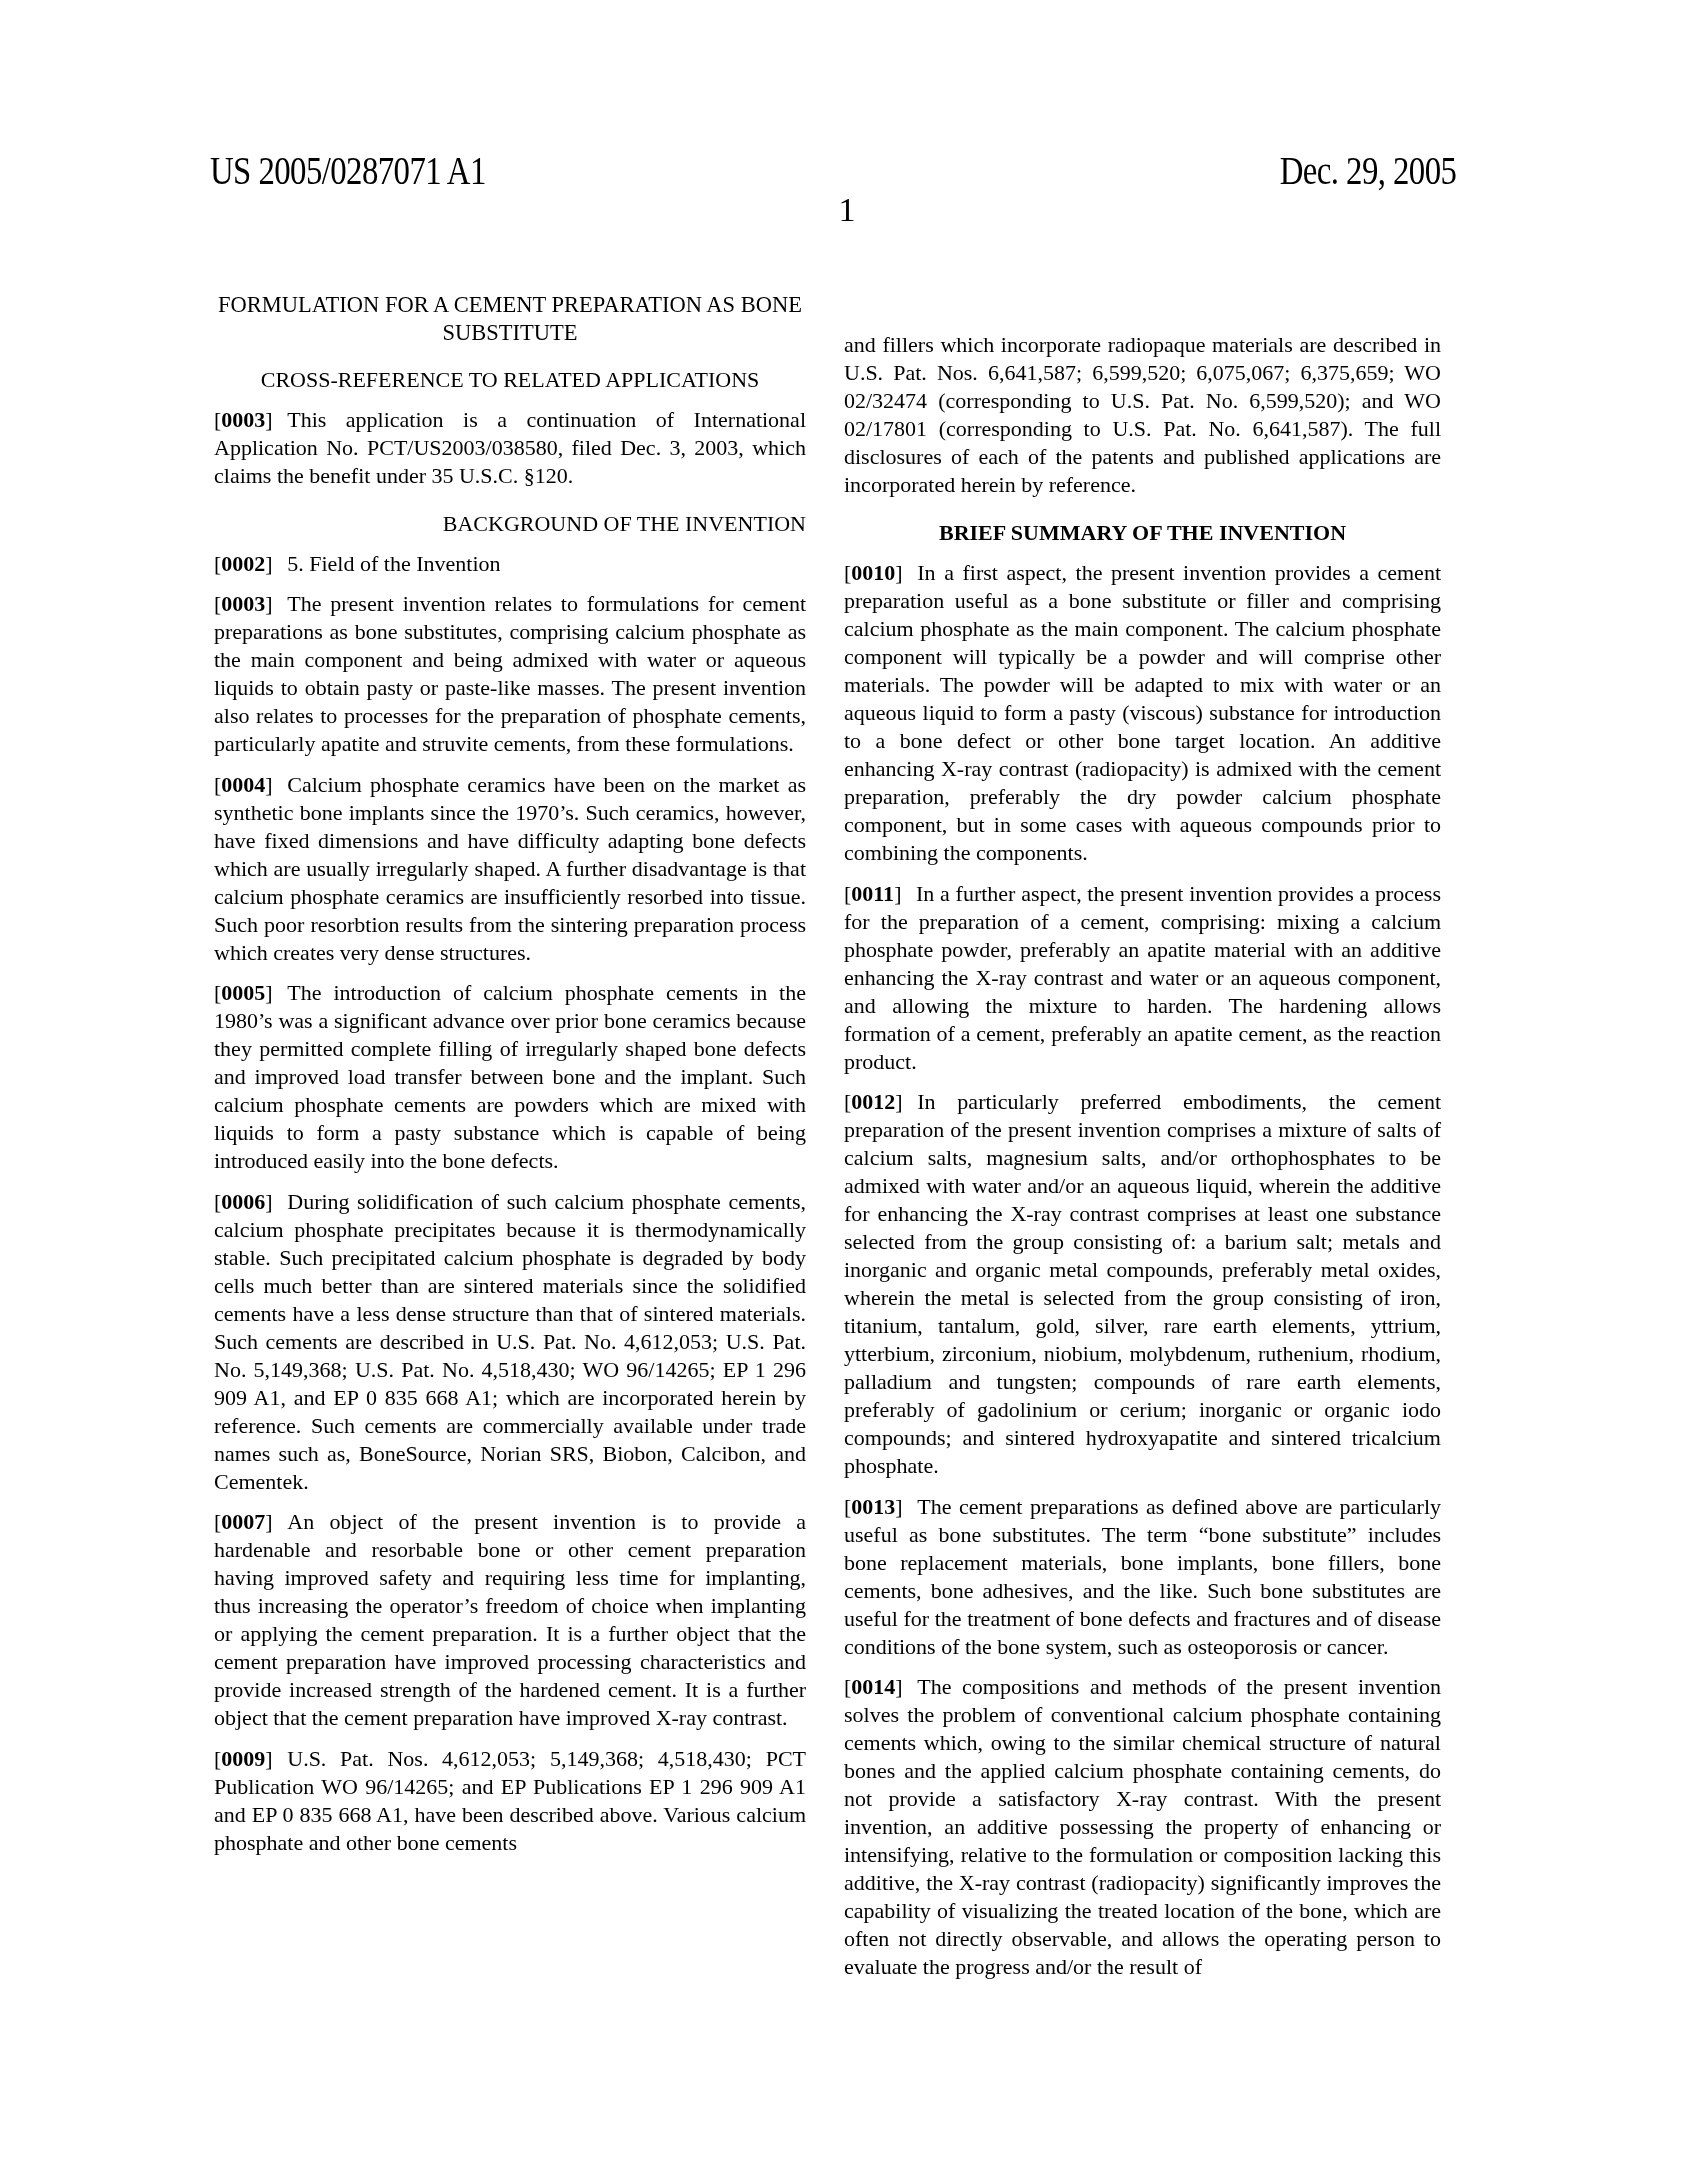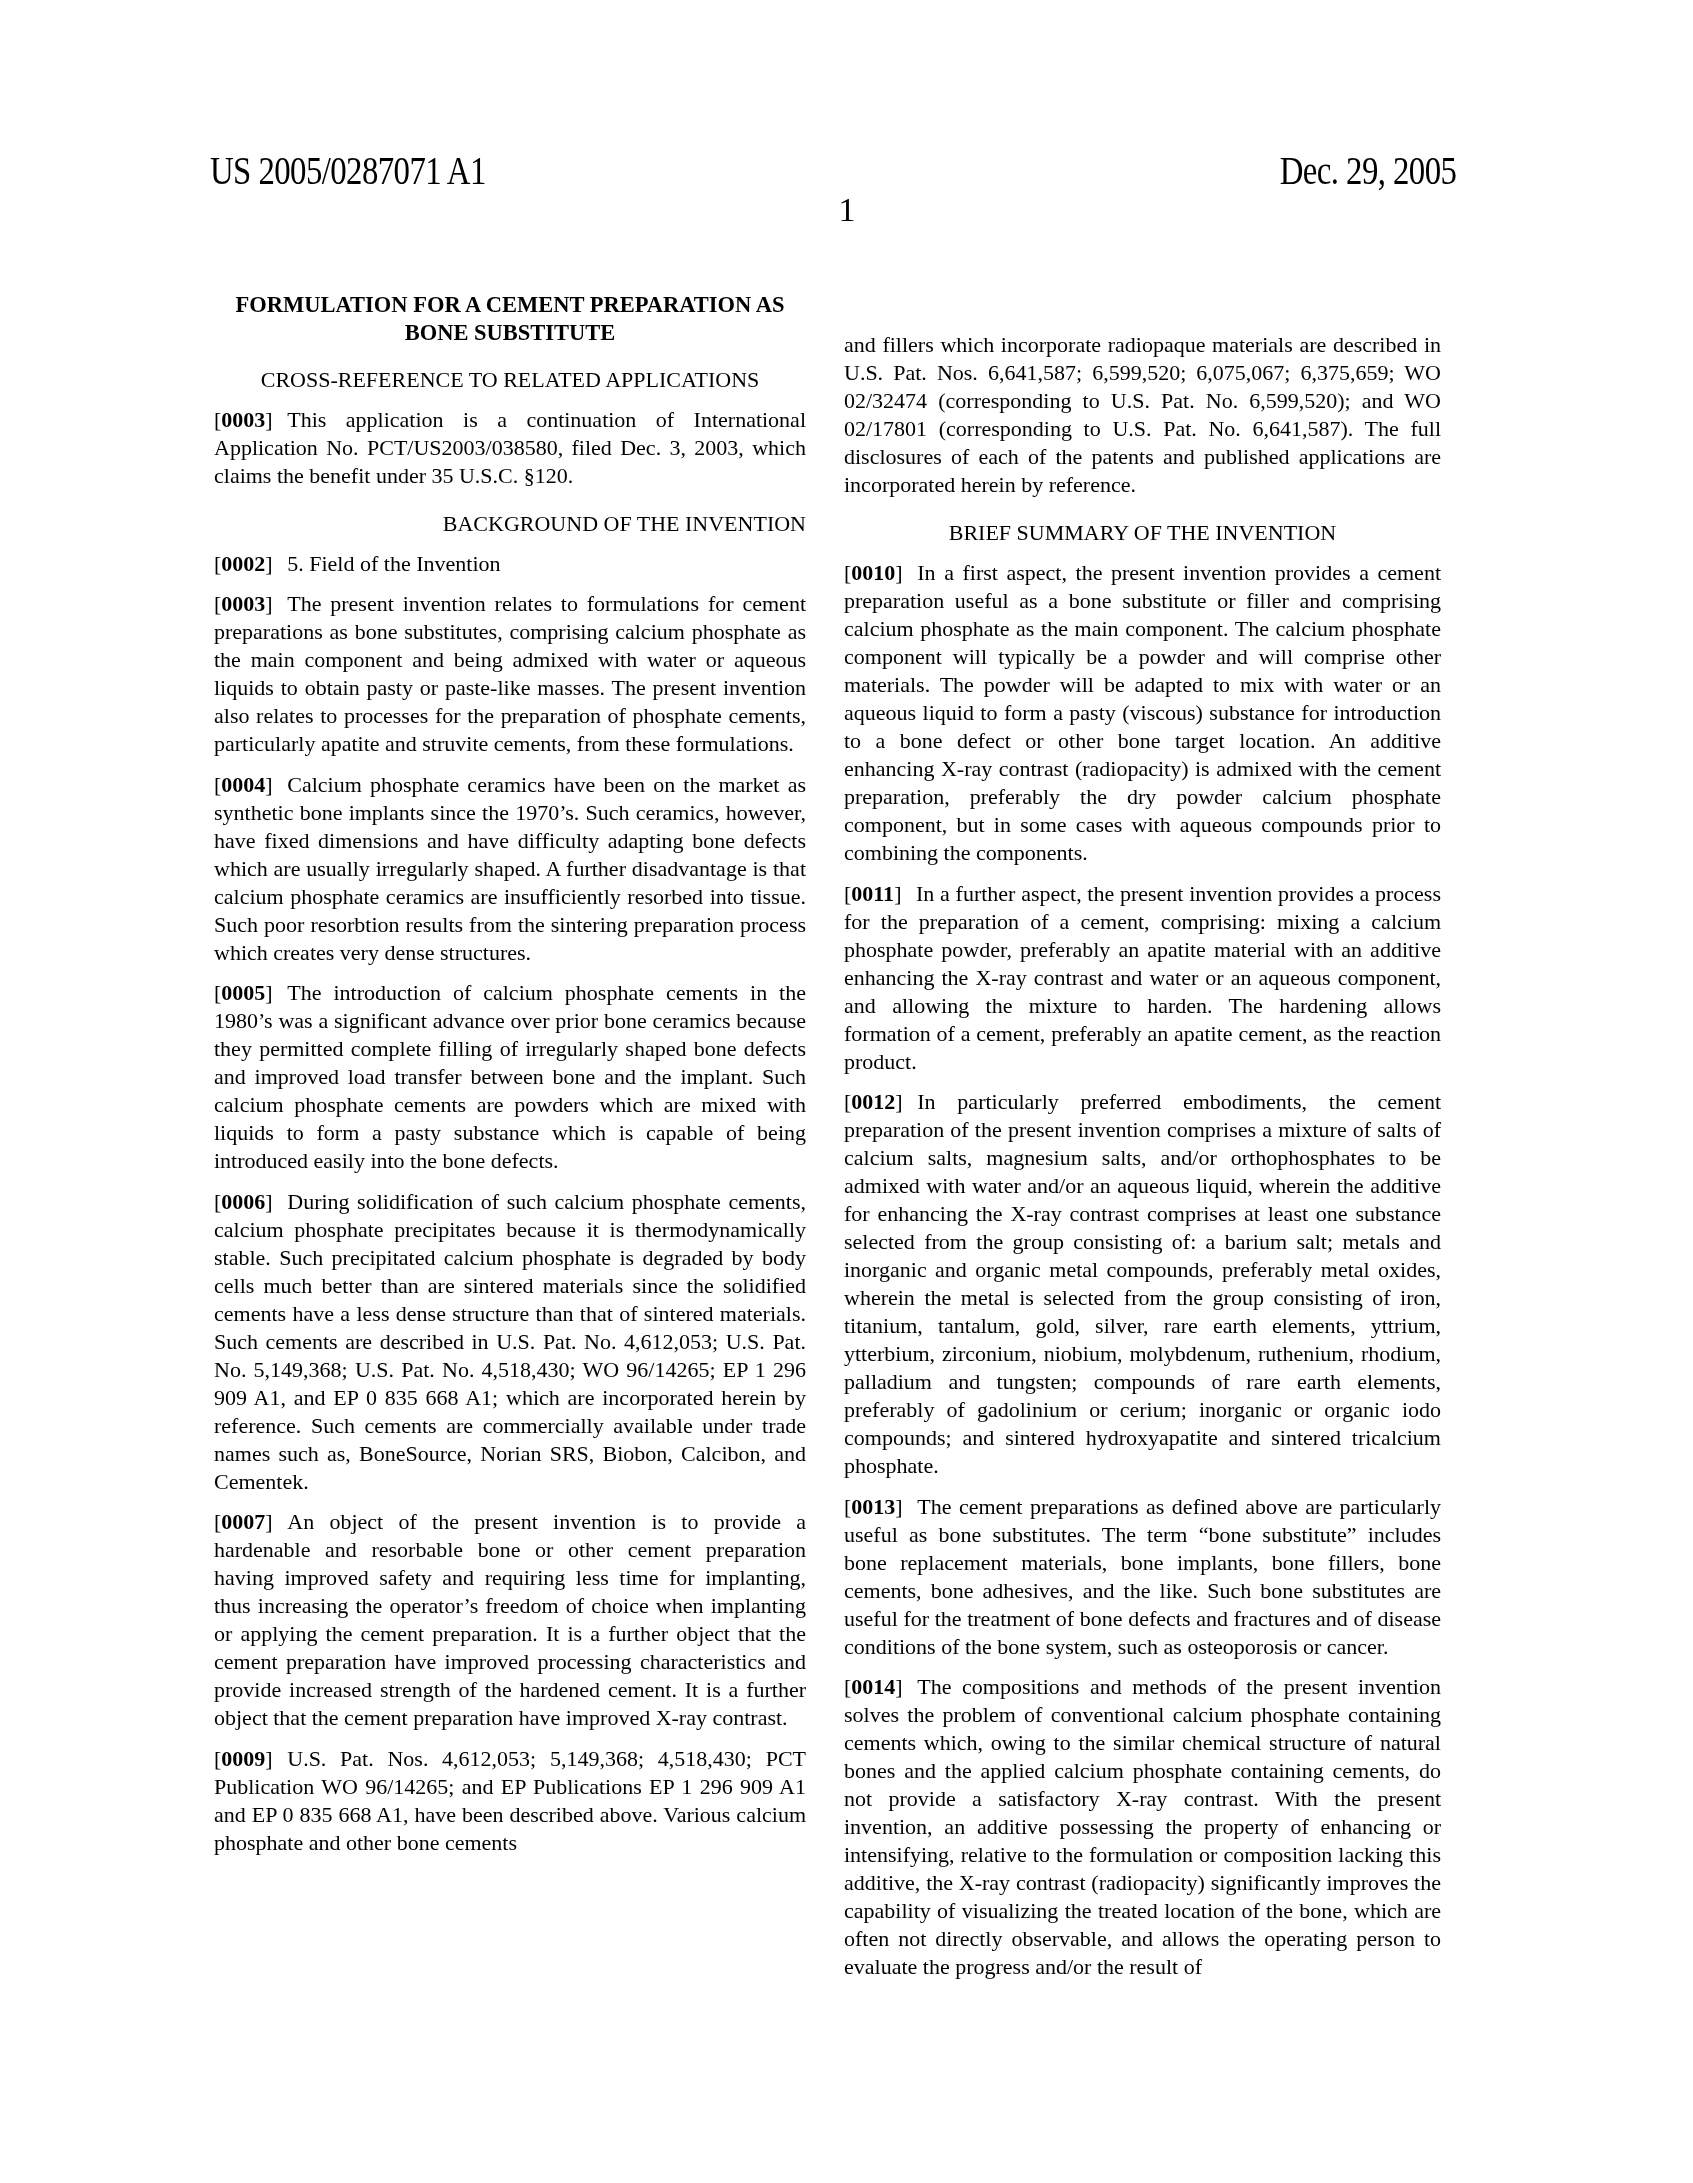--- a/index.html
+++ b/index.html
@@ -6,21 +6,21 @@
   body {
     width: 1694px; height: 2183px; position: relative; overflow: hidden;
     font-family: "Liberation Serif", "DejaVu Serif", serif; color: #000;
   }
   .hdr-left { position: absolute; left: 210px; top: 147px; font-size: 40px; letter-spacing: -0.7px; transform: scaleX(0.82); transform-origin: left top; white-space: nowrap; }
   .hdr-right { position: absolute; right: 238px; top: 147px; font-size: 40px; letter-spacing: -0.7px; transform: scaleX(0.82); transform-origin: right top; white-space: nowrap; }
   .page-num { position: absolute; left: 0; width: 1694px; top: 191px; text-align: center; font-size: 34px; }
   .col { position: absolute; top: 291px; width: 592px; font-size: 22px; line-height: 28px; }
   .col-left { left: 214px; }
   .col-right { left: 844px; width: 597px; top: 307px; margin-top: 24px; }
-  .title { font-weight: bold; text-align: center; font-size: 22.5px; line-height: 28px; margin: 0 0 18.5px 0; }
+  .title { font-weight: normal; text-align: center; font-size: 22.5px; line-height: 28px; margin: 0 0 18.5px 0; }
   .heading { text-align: center; font-size: 22px; line-height: 28px; margin: 0 0 12px 0; }
   p.para { margin: 0 0 12.6px 0; text-align: justify; text-align-last: left; }
   .pnum { font-weight: bold; }
   .pnum-wrap { margin-right: 14.6px; }
 </style>
 </head>
 <body>
 
 <div class="hdr-left">US 2005/0287071 A1</div>
 <div class="hdr-right">Dec. 29, 2005</div>
@@ -38,20 +38,20 @@
   <p class="para"><span class="pnum-wrap">[<span class="pnum">0004</span>]</span><span>Calcium phosphate ceramics have been on the market as synthetic bone implants since the 1970’s. Such ceramics, however, have fixed dimensions and have difficulty adapting bone defects which are usually irregularly shaped. A further disadvantage is that calcium phosphate ceramics are insufficiently resorbed into tissue. Such poor resorbtion results from the sintering preparation process which creates very dense structures.</span></p>
   <p class="para"><span class="pnum-wrap">[<span class="pnum">0005</span>]</span><span>The introduction of calcium phosphate cements in the 1980’s was a significant advance over prior bone ceramics because they permitted complete filling of irregularly shaped bone defects and improved load transfer between bone and the implant. Such calcium phosphate cements are powders which are mixed with liquids to form a pasty substance which is capable of being introduced easily into the bone defects.</span></p>
   <p class="para"><span class="pnum-wrap">[<span class="pnum">0006</span>]</span><span>During solidification of such calcium phosphate cements, calcium phosphate precipitates because it is thermodynamically stable. Such precipitated calcium phosphate is degraded by body cells much better than are sintered materials since the solidified cements have a less dense structure than that of sintered materials. Such cements are described in U.S. Pat. No. 4,612,053; U.S. Pat. No. 5,149,368; U.S. Pat. No. 4,518,430; WO 96/14265; EP 1 296 909 A1, and EP 0 835 668 A1; which are incorporated herein by reference. Such cements are commercially available under trade names such as, BoneSource, Norian SRS, Biobon, Calcibon, and Cementek.</span></p>
   <p class="para"><span class="pnum-wrap">[<span class="pnum">0007</span>]</span><span>An object of the present invention is to provide a hardenable and resorbable bone or other cement preparation having improved safety and requiring less time for implanting, thus increasing the operator’s freedom of choice when implanting or applying the cement preparation. It is a further object that the cement preparation have improved processing characteristics and provide increased strength of the hardened cement. It is a further object that the cement preparation have improved X-ray contrast.</span></p>
   <p class="para"><span class="pnum-wrap">[<span class="pnum">0009</span>]</span><span>U.S. Pat. Nos. 4,612,053; 5,149,368; 4,518,430; PCT Publication WO 96/14265; and EP Publications EP 1 296 909 A1 and EP 0 835 668 A1, have been described above. Various calcium phosphate and other bone cements</span></p>
 </div>
 
 <div class="col col-right">
   <p class="para">and fillers which incorporate radiopaque materials are described in U.S. Pat. Nos. 6,641,587; 6,599,520; 6,075,067; 6,375,659; WO 02/32474 (corresponding to U.S. Pat. No. 6,599,520); and WO 02/17801 (corresponding to U.S. Pat. No. 6,641,587). The full disclosures of each of the patents and published applications are incorporated herein by reference.</p>
 
-  <div class="heading" style="margin-top:20px;">BRIEF SUMMARY OF THE INVENTION</div>
+  <div class="heading" style="margin-top:20px;font-weight:bold;">BRIEF SUMMARY OF THE INVENTION</div>
   <p class="para"><span class="pnum-wrap">[<span class="pnum">0010</span>]</span><span>In a first aspect, the present invention provides a cement preparation useful as a bone substitute or filler and comprising calcium phosphate as the main component. The calcium phosphate component will typically be a powder and will comprise other materials. The powder will be adapted to mix with water or an aqueous liquid to form a pasty (viscous) substance for introduction to a bone defect or other bone target location. An additive enhancing X-ray contrast (radiopacity) is admixed with the cement preparation, preferably the dry powder calcium phosphate component, but in some cases with aqueous compounds prior to combining the components.</span></p>
   <p class="para"><span class="pnum-wrap">[<span class="pnum">0011</span>]</span><span>In a further aspect, the present invention provides a process for the preparation of a cement, comprising: mixing a calcium phosphate powder, preferably an apatite material with an additive enhancing the X-ray contrast and water or an aqueous component, and allowing the mixture to harden. The hardening allows formation of a cement, preferably an apatite cement, as the reaction product.</span></p>
   <p class="para"><span class="pnum-wrap">[<span class="pnum">0012</span>]</span><span>In particularly preferred embodiments, the cement preparation of the present invention comprises a mixture of salts of calcium salts, magnesium salts, and/or orthophosphates to be admixed with water and/or an aqueous liquid, wherein the additive for enhancing the X-ray contrast comprises at least one substance selected from the group consisting of: a barium salt; metals and inorganic and organic metal compounds, preferably metal oxides, wherein the metal is selected from the group consisting of iron, titanium, tantalum, gold, silver, rare earth elements, yttrium, ytterbium, zirconium, niobium, molybdenum, ruthenium, rhodium, palladium and tungsten; compounds of rare earth elements, preferably of gadolinium or cerium; inorganic or organic iodo compounds; and sintered hydroxyapatite and sintered tricalcium phosphate.</span></p>
   <p class="para"><span class="pnum-wrap">[<span class="pnum">0013</span>]</span><span>The cement preparations as defined above are particularly useful as bone substitutes. The term “bone substitute” includes bone replacement materials, bone implants, bone fillers, bone cements, bone adhesives, and the like. Such bone substitutes are useful for the treatment of bone defects and fractures and of disease conditions of the bone system, such as osteoporosis or cancer.</span></p>
   <p class="para"><span class="pnum-wrap">[<span class="pnum">0014</span>]</span><span>The compositions and methods of the present invention solves the problem of conventional calcium phosphate containing cements which, owing to the similar chemical structure of natural bones and the applied calcium phosphate containing cements, do not provide a satisfactory X-ray contrast. With the present invention, an additive possessing the property of enhancing or intensifying, relative to the formulation or composition lacking this additive, the X-ray contrast (radiopacity) significantly improves the capability of visualizing the treated location of the bone, which are often not directly observable, and allows the operating person to evaluate the progress and/or the result of</span></p>
 </div>
 
 
 </body></html>

